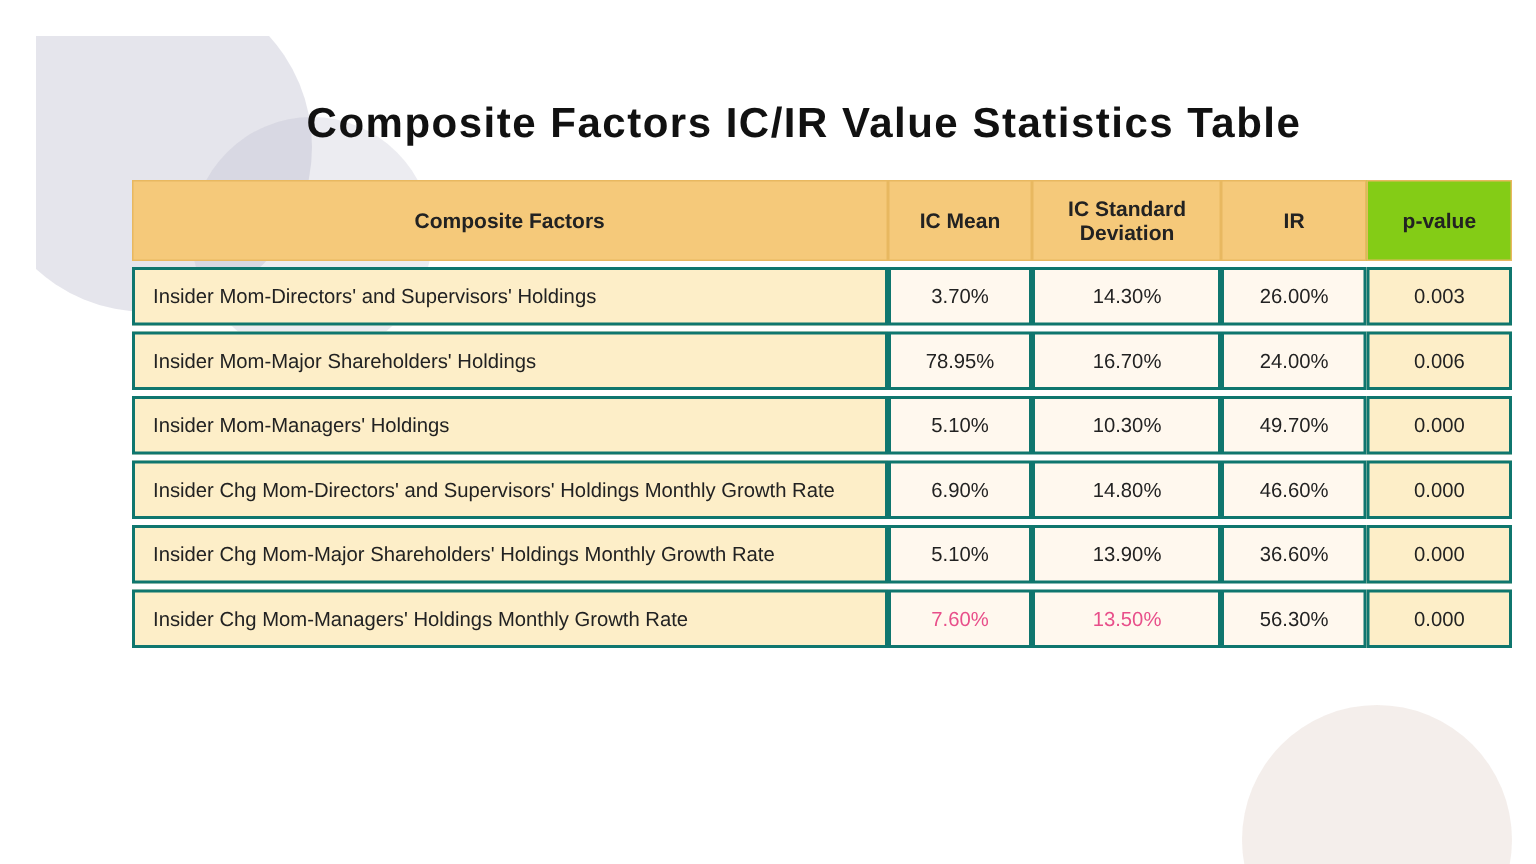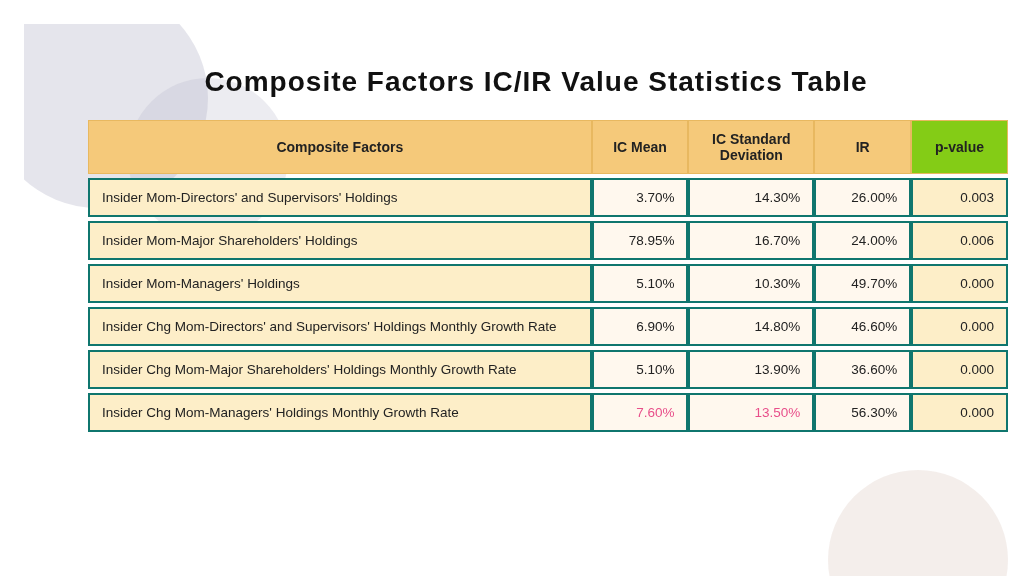--- a/index.html
+++ b/index.html
@@ -92,21 +92,21 @@
       border: 2px solid #0f766e;
       vertical-align: middle;
     }
 
     tbody tr td:first-child {
       text-align: left;
       background: #fdeec8;
     }
 
     tbody tr td:not(:first-child) {
-      text-align: right;
+      text-align: center;
     }
 
     tbody tr:nth-child(even) td:first-child {
       background: #fdeec8;
     }
 
     .highlight-pink {
       color: #e84f8a;
       font-weight: 400;
     }

